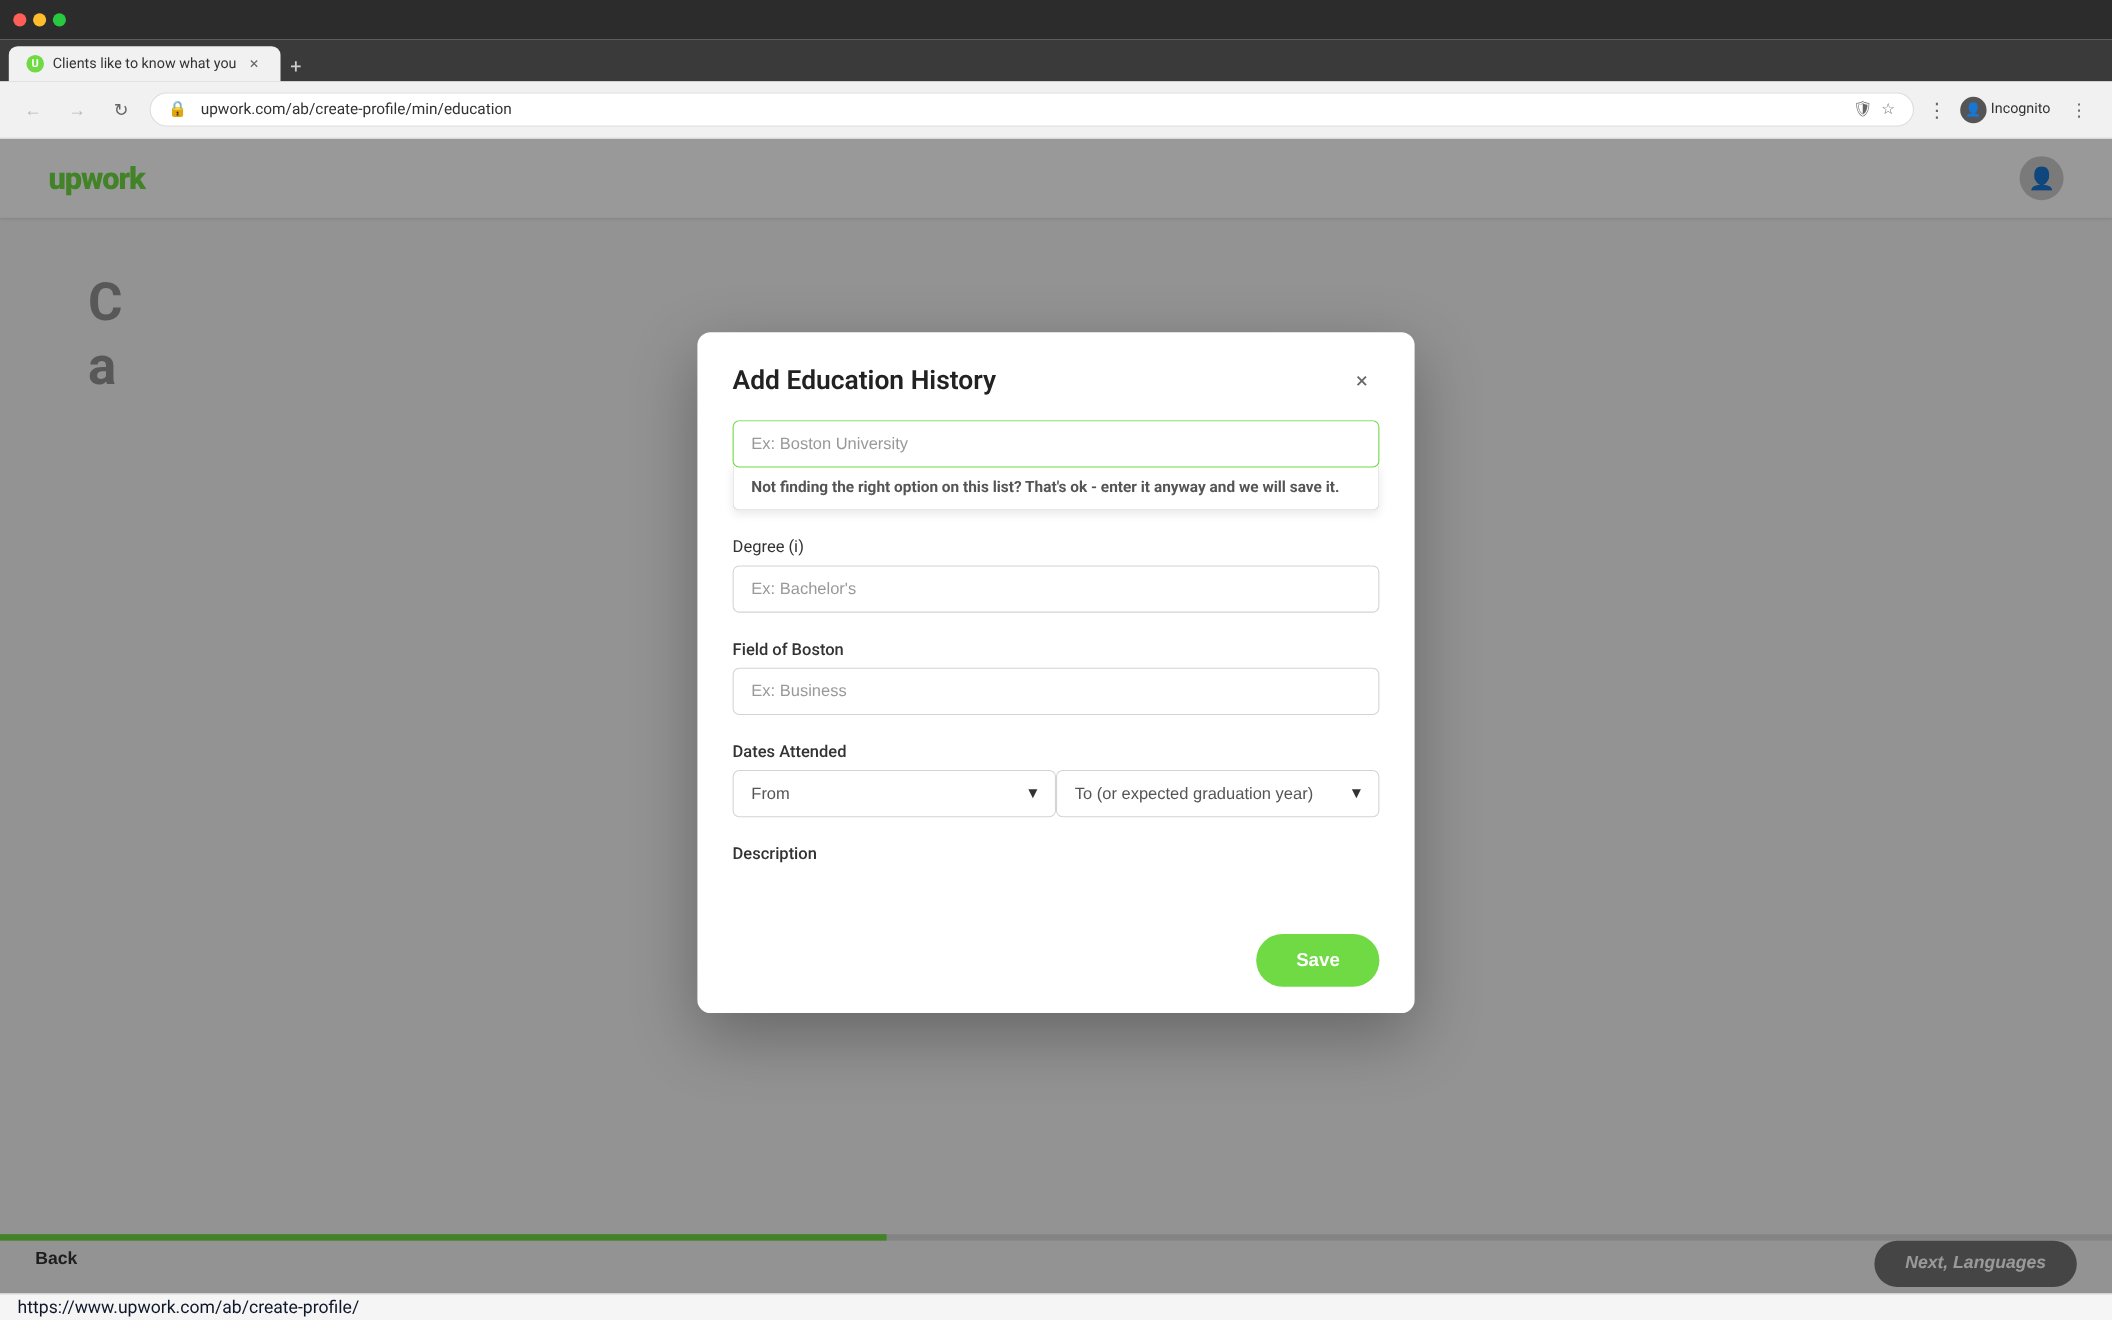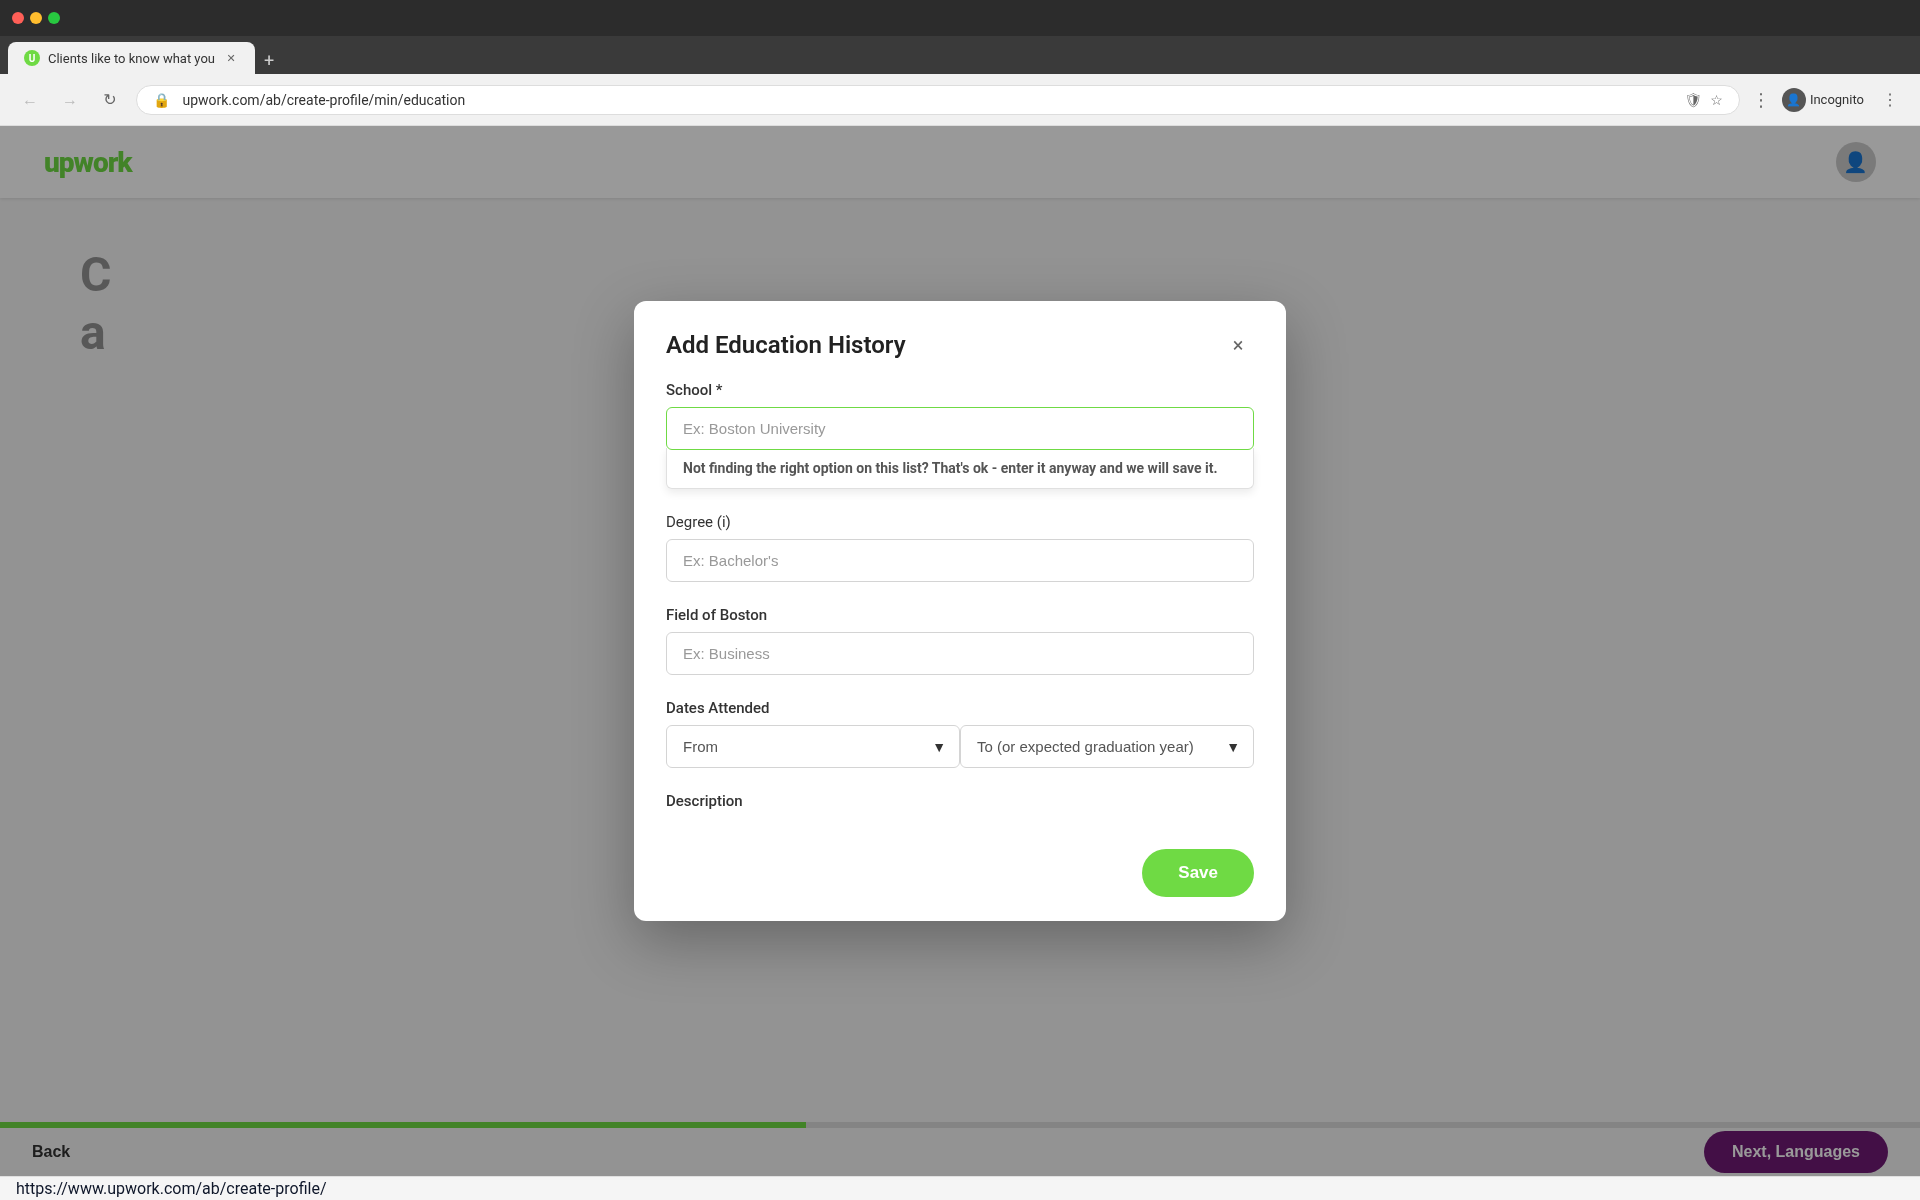--- a/index.html
+++ b/index.html
@@ -375,43 +375,44 @@
     }
 
     
     .bottom-nav {
       position: absolute;
       bottom: 0;
       left: 0;
       right: 0;
       height: 48px;
       display: flex;
-      align-items: center;
+      align-items: flex-start;
       justify-content: space-between;
       padding: 0 32px;
       background: #f5f5f5;
     }
     .btn-back {
       background: transparent;
       border: none;
       font-size: 16px;
       font-weight: 600;
       color: #333;
       cursor: pointer;
       padding: 8px 0;
     }
     .btn-next {
-      background: #701a75;
+      background: #737373;
       color: white;
       border: none;
       border-radius: 28px;
       padding: 12px 28px;
       font-size: 16px;
       font-weight: 600;
       cursor: pointer;
+      font-style: italic;
     }
 
     
     .status-bar {
       background: #f5f5f5;
       height: 24px;
       display: flex;
       align-items: center;
       padding: 0 16px;
       font-size: 16px;
@@ -483,24 +484,20 @@
       <div class="modal">
 
         <div class="modal-header">
           <h2 class="modal-title">Add Education History</h2>
           <div class="modal-close">×</div>
         </div>
 
         <div class="modal-body">
 
           <div class="form-group">
-            <label class="form-label">
-              <span>School</span>
-              <span class="required"> *</span>
-            </label>
             <input type="text" class="form-input focused" placeholder="Ex: Boston University" style="">
             <div class="dropdown-hint">
               <span>Not finding the right option on this list? That's ok - enter it anyway and we will save it.</span>
             </div>
           </div>
 
           <div class="form-group">
             <label class="degree-label">
               <span>Degree (i)</span>
             </label>

